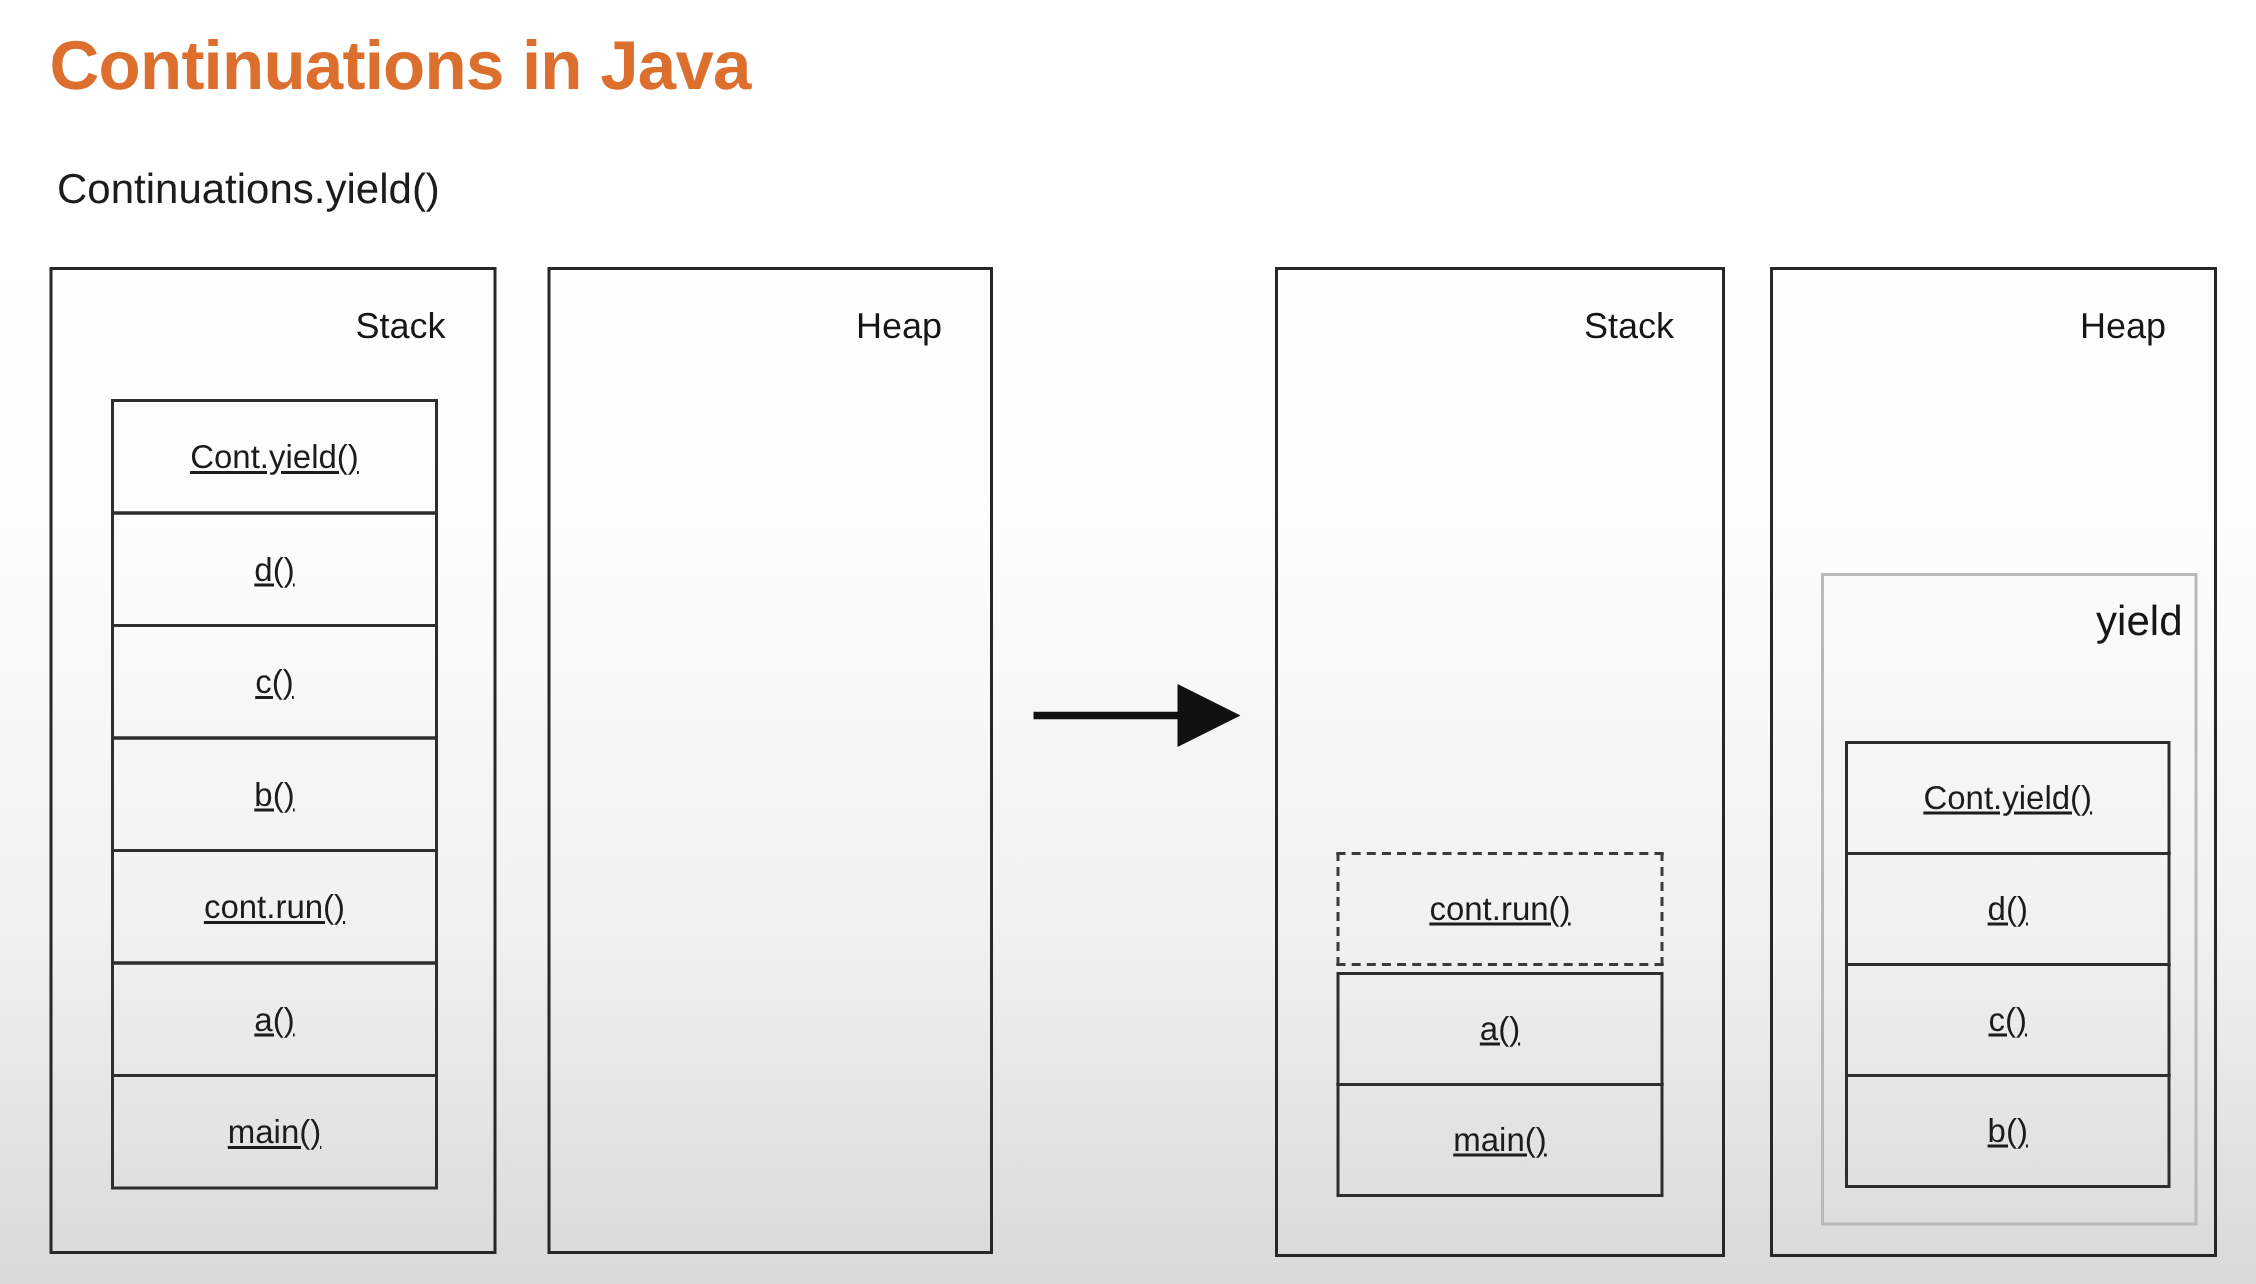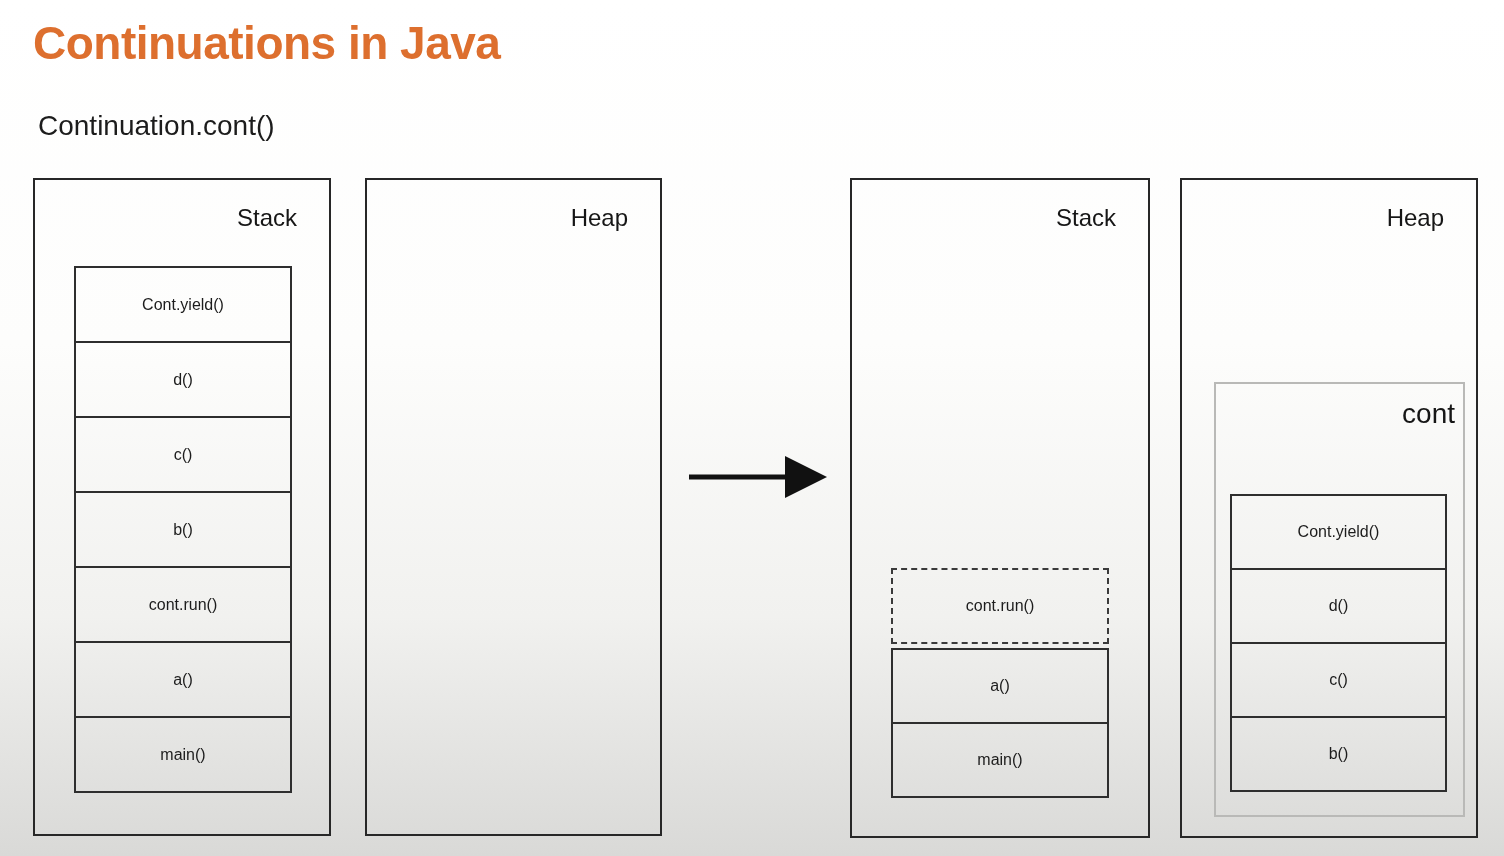--- a/index.html
+++ b/index.html
@@ -47,23 +47,24 @@
     position: absolute;
     width: 218px;
   }
   .frame {
     height: 77px;
     border: 2px solid #2e2e2e;
     margin-top: -2px;
     display: flex;
     align-items: center;
     justify-content: center;
-    font-size: 16px;
+    font-size: 22px;
     color: #1c1c1c;
     background: transparent;
+    text-decoration: underline;
   }
   .frame:first-child { margin-top: 0; }
   .frame.dashed {
     border: 2px dashed #3a3a3a;
     height: 74px;
     margin-bottom: 4px;
   }
   .frame.dashed + .frame { margin-top: 0; }
   
   #before-stack { left: 33px; top: 178px; width: 298px; height: 658px; }
@@ -102,21 +103,21 @@
   }
   .cont-object .frames { left: 14px; top: 110px; width: 217px; }
   .cont-object .frame { height: 76px; }
 </style>
 </head>
 <body>
 
 <div class="slide">
 
   <div class="title">Continuations in Java</div>
-  <div class="subtitle">Continuation.cont()</div>
+  <div class="subtitle">Continuations.yield()</div>
 
   <div class="panel" id="before-stack">
     <div class="panel-label">Stack</div>
     <div class="frames">
       <div class="frame">Cont.yield()</div>
       <div class="frame">d()</div>
       <div class="frame">c()</div>
       <div class="frame">b()</div>
       <div class="frame">cont.run()</div>
       <div class="frame">a()</div>
@@ -138,21 +139,21 @@
     <div class="frames">
       <div class="frame dashed">cont.run()</div>
       <div class="frame">a()</div>
       <div class="frame">main()</div>
     </div>
   </div>
 
   <div class="panel" id="after-heap">
     <div class="panel-label">Heap</div>
     <div class="cont-object">
-      <div class="cont-label">cont</div>
+      <div class="cont-label">yield</div>
       <div class="frames">
         <div class="frame">Cont.yield()</div>
         <div class="frame">d()</div>
         <div class="frame">c()</div>
         <div class="frame">b()</div>
       </div>
     </div>
   </div>
 
 </div>

